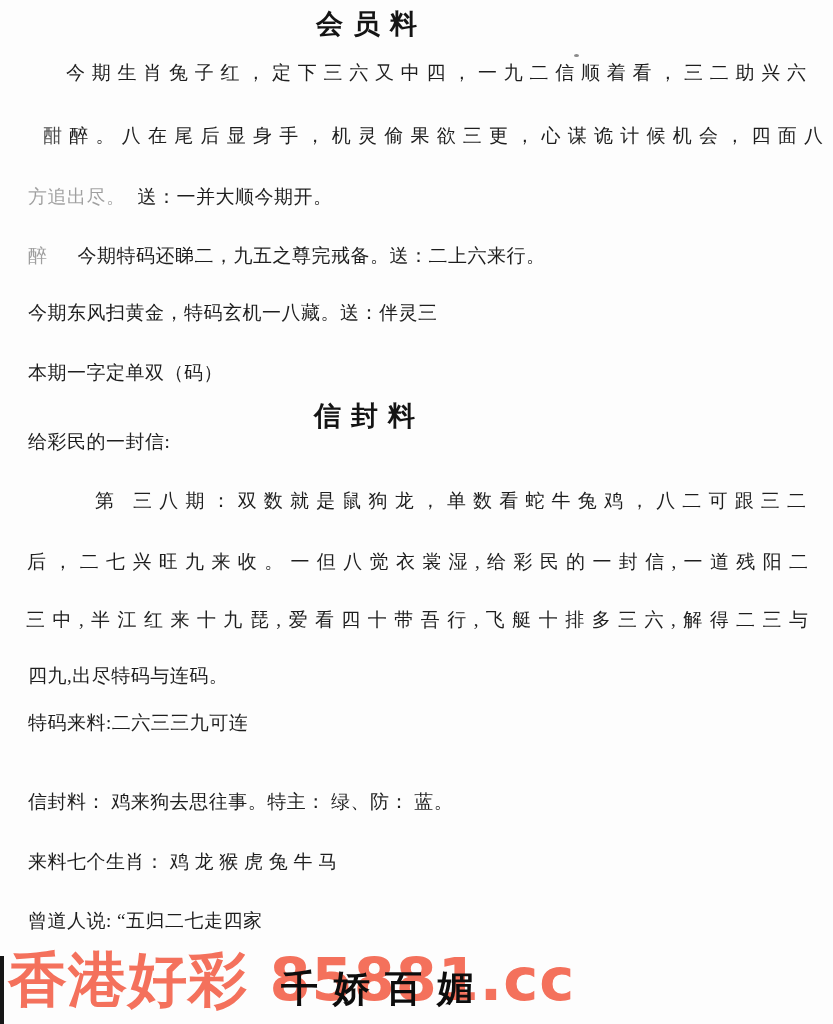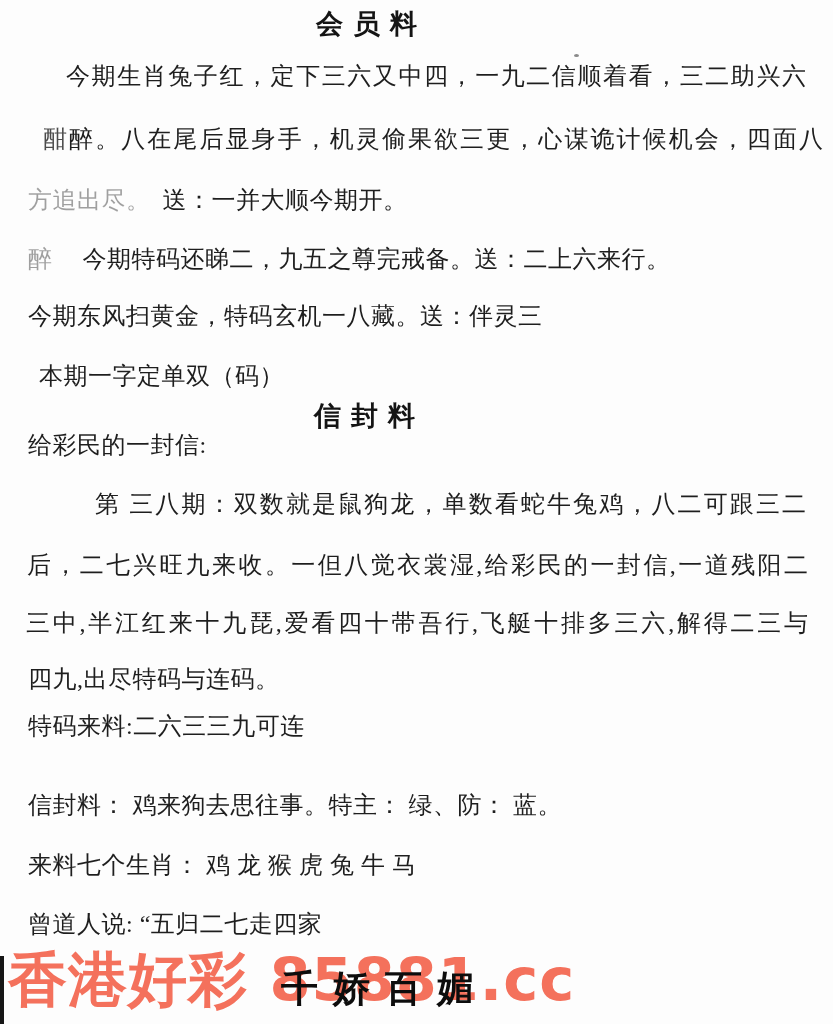--- a/index.html
+++ b/index.html
@@ -8,21 +8,21 @@
     position:relative;
     width:833px;height:1024px;
     margin:0 auto;
     background:#fdfdfd;
     overflow:hidden;
     font-family:"Liberation Serif","DejaVu Serif",serif;
     color:#1e1e1e;
   }
   .line{
     position:absolute;
-    font-size:24px;
+    font-size:19px;
     letter-spacing:0.5px;
     white-space:nowrap;
     color:#1e1e1e;
     filter:blur(0.2px);
   }
   .justify{
     white-space:normal;
     text-align:justify;
     text-align-last:justify;
     letter-spacing:0;
@@ -100,21 +100,21 @@
   <div class="line" style="left:28px;top:184px;">
     <span class="faint gap-after-sm">方追出尽。</span><span>送：一并大顺今期开。</span>
   </div>
 
   <div class="line" style="left:28px;top:243px;">
     <span class="faint gap-after">醉</span><span>今期特码还睇二，九五之尊完戒备。送：二上六来行。</span>
   </div>
 
   <div class="line" style="left:28px;top:300px;">今期东风扫黄金，特码玄机一八藏。送：伴灵三</div>
 
-  <div class="line" style="left:39px;top:360px;">本期一字定单双（码）</div>
+  <div class="line" style="left:28px;top:360px;">本期一字定单双（码）</div>
 
   <div class="sec-title" style="left:314px;top:398px;">信封料</div>
 
   <div class="line" style="left:28px;top:429px;">给彩民的一封信:</div>
 
   <div class="line justify" style="left:95px;top:488px;width:711px;">第 三八期：双数就是鼠狗龙，单数看蛇牛兔鸡，八二可跟三二</div>
 
   <div class="line justify" style="left:27px;top:549px;width:781px;">后，二七兴旺九来收。一但八觉衣裳湿,给彩民的一封信,一道残阳二</div>
 
   <div class="line justify" style="left:26px;top:607px;width:782px;">三中,半江红来十九琵,爱看四十带吾行,飞艇十排多三六,解得二三与</div>

